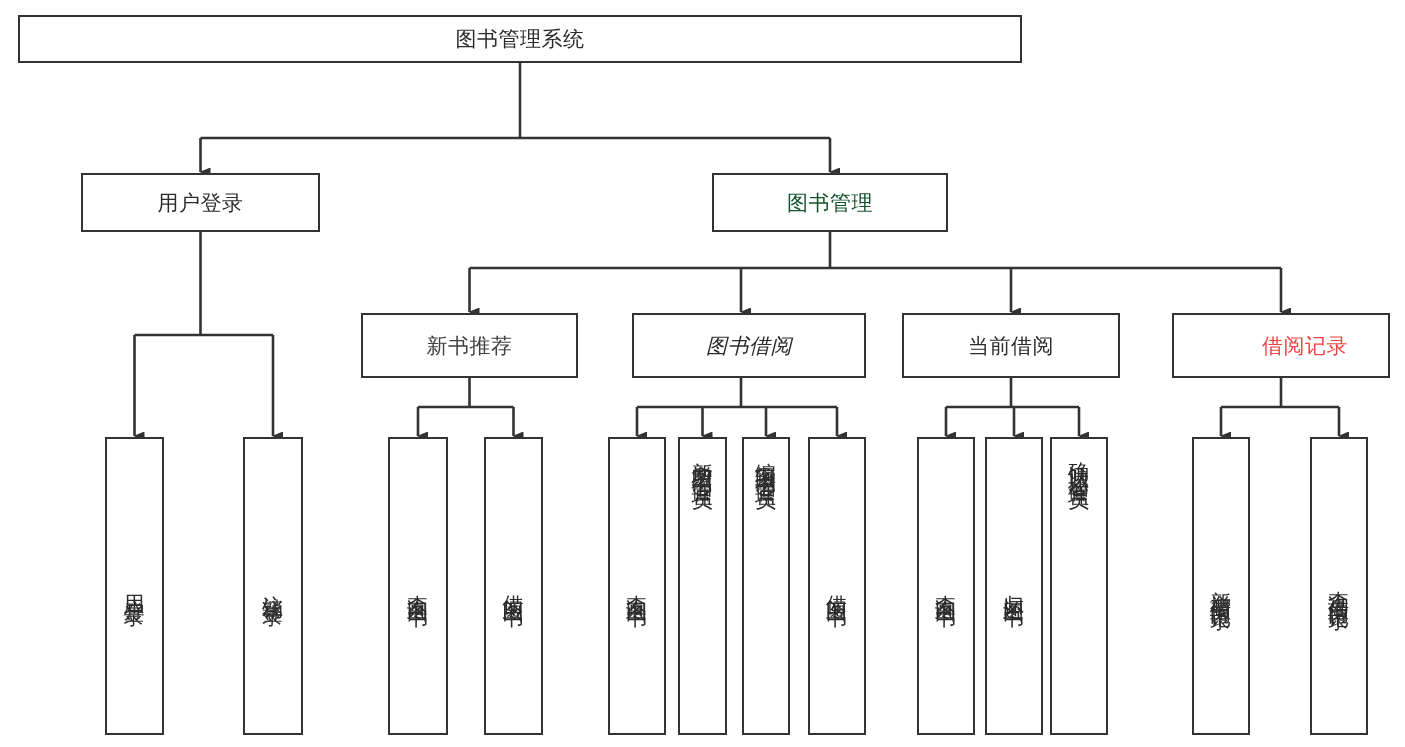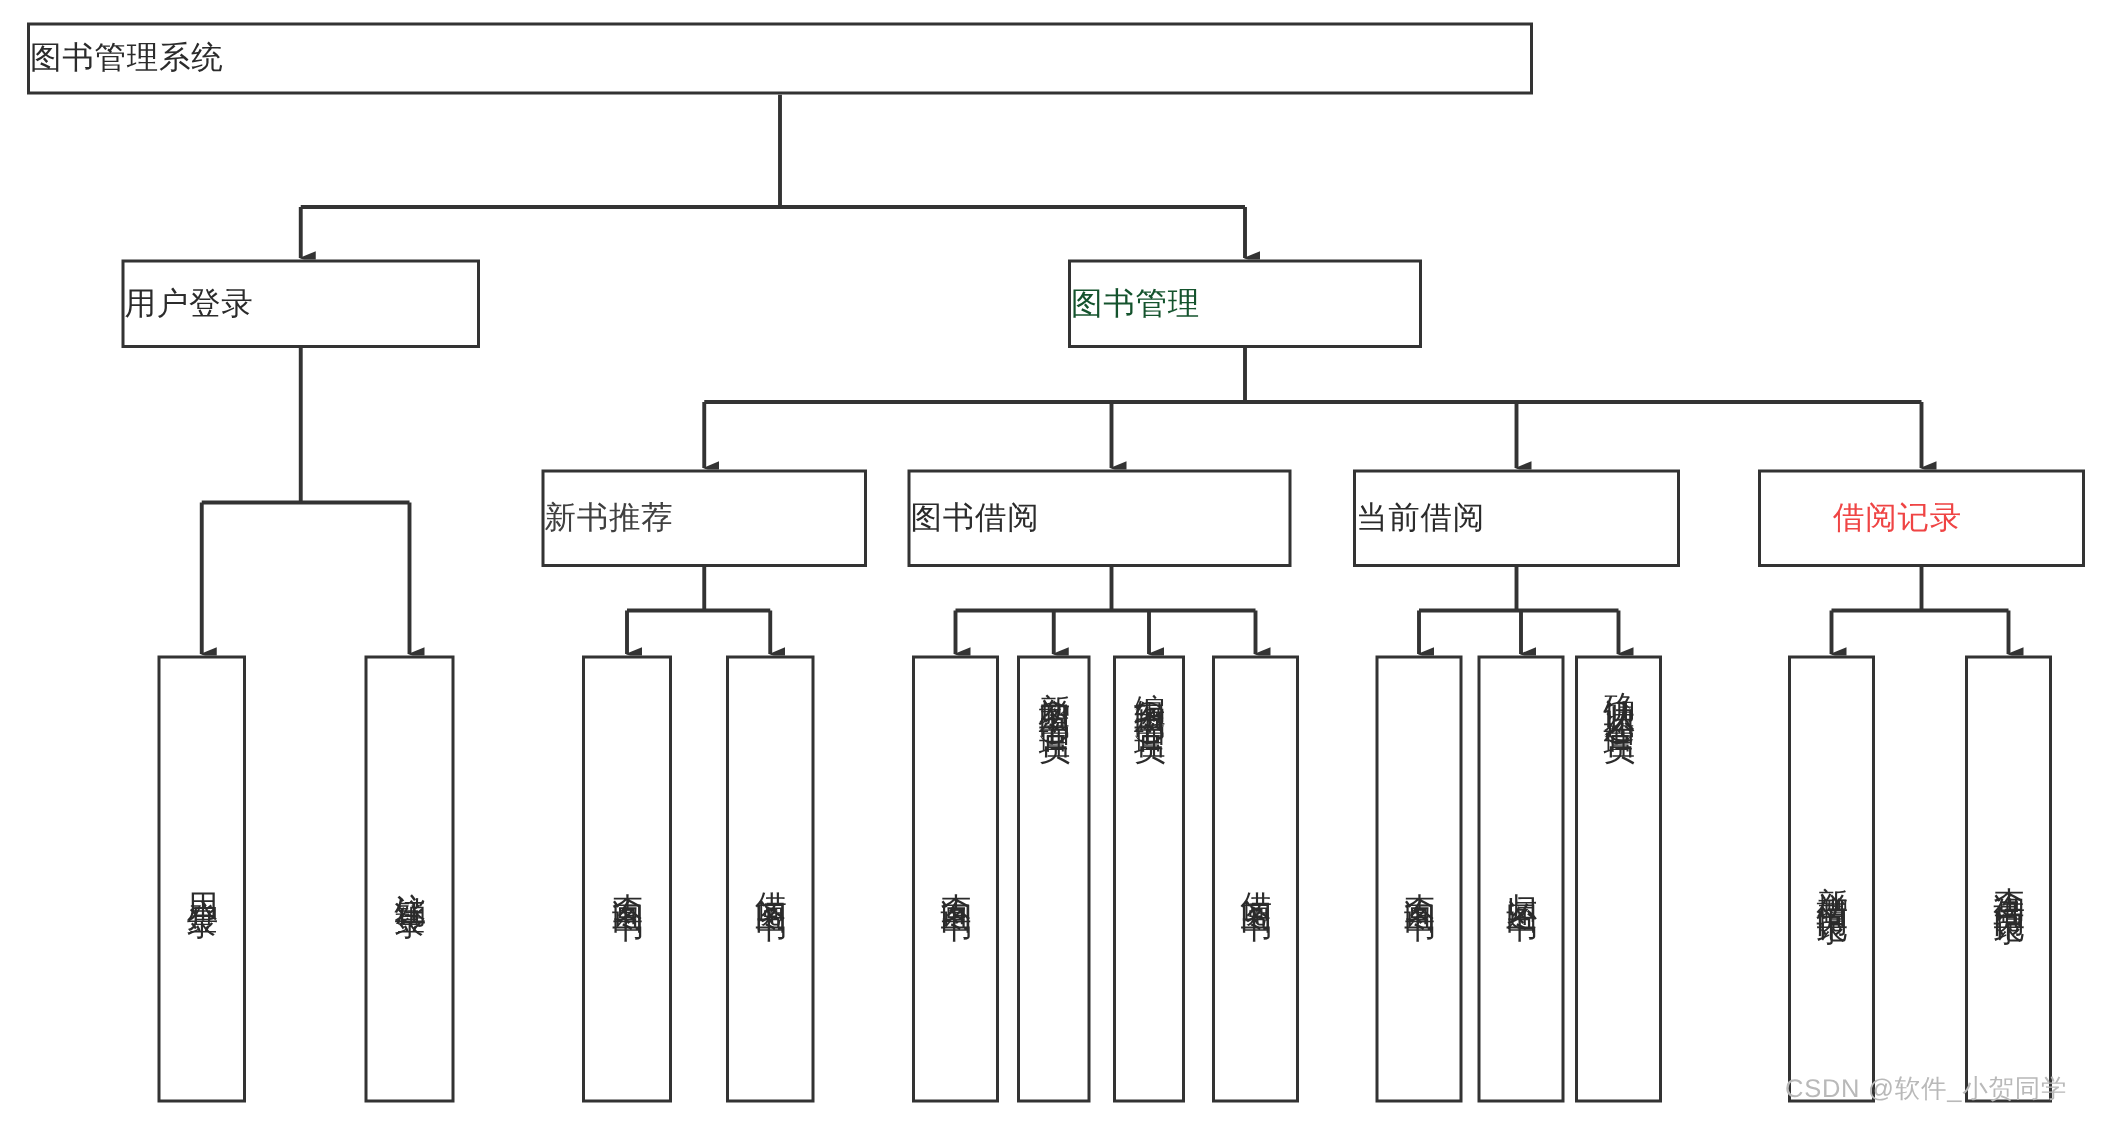--- a/index.html
+++ b/index.html
@@ -10,21 +10,21 @@
   }
   #diagram-root{position:relative;width:1405px;height:747px;background:#fff;}
   svg#tree-svg{position:absolute;left:0;top:0;width:1405px;height:747px;display:block;}
   .node-box{
     position:absolute;
     box-sizing:border-box;
     background:#ffffff;
     border:2.5px solid #333333;
     display:flex;
     align-items:center;
-    justify-content:flex-start;
+    justify-content:center;
   }
   .node-label{
     color:#2b2b2b;
     font-size:21px;
     line-height:1.12;
     letter-spacing:0.5px;
     white-space:nowrap;
     text-align:center;
   }
   .node-box.vertical{
@@ -109,21 +109,21 @@
       </div>
       <div class="node-box" style="left: 81px; top: 173px; width: 239px; height: 59px; border-color: rgb(51, 51, 51);">
         <span class="node-label" style="color: rgb(43, 43, 43);">用户登录</span>
       </div>
       <div class="node-box" style="left: 712px; top: 173px; width: 236px; height: 59px; border-color: rgb(51, 51, 51);">
         <span class="node-label" style="color: #14532d;">图书管理</span>
       </div>
       <div class="node-box" style="left: 361px; top: 313px; width: 217px; height: 65px; border-color: rgb(51, 51, 51);">
         <span class="node-label" style="color: #404040;">新书推荐</span>
       </div>
-      <div class="node-box" style="left: 605px; top: 313px; width: 256px; height: 65px; border-color: rgb(51, 51, 51);">
+      <div class="node-box" style="left: 632px; top: 313px; width: 234px; height: 65px; border-color: rgb(51, 51, 51); font-style: italic;">
         <span class="node-label" style="color: rgb(43, 43, 43);">图书借阅</span>
       </div>
       <div class="node-box" style="left: 902px; top: 313px; width: 218px; height: 65px; border-color: rgb(51, 51, 51);">
         <span class="node-label" style="color: rgb(43, 43, 43);">当前借阅</span>
       </div>
       <div class="node-box" style="left: 1172px; top: 313px; width: 218px; height: 65px; border-color: rgb(51, 51, 51);">
         <span class="node-label" style="color: #ef4444; margin-left: 48px;">借阅记录</span>
       </div>
       <div class="node-box vertical short-text" style="left: 105px; top: 437px; width: 59px; height: 298px; border-color: rgb(51, 51, 51);">
         <span class="node-label" style="color: rgb(43, 43, 43);">用户登录</span>
@@ -159,15 +159,14 @@
         <span class="node-label" style="color: rgb(43, 43, 43);">确认归还（管理员）</span>
       </div>
       <div class="node-box vertical short-text" style="left: 1192px; top: 437px; width: 58px; height: 298px; border-color: rgb(51, 51, 51);">
         <span class="node-label" style="color: rgb(43, 43, 43);">新增借阅记录</span>
       </div>
       <div class="node-box vertical short-text" style="left: 1310px; top: 437px; width: 58px; height: 298px; border-color: rgb(51, 51, 51);">
         <span class="node-label" style="color: rgb(43, 43, 43);">查询借阅记录</span>
       </div>
     </div>
 
-  <div class="watermark" style="left: 1190px; top: 714px; color: rgb(185, 185, 185);">CSDN @软件_小贺同学</div>
 
 </div>
 
 </body></html>

